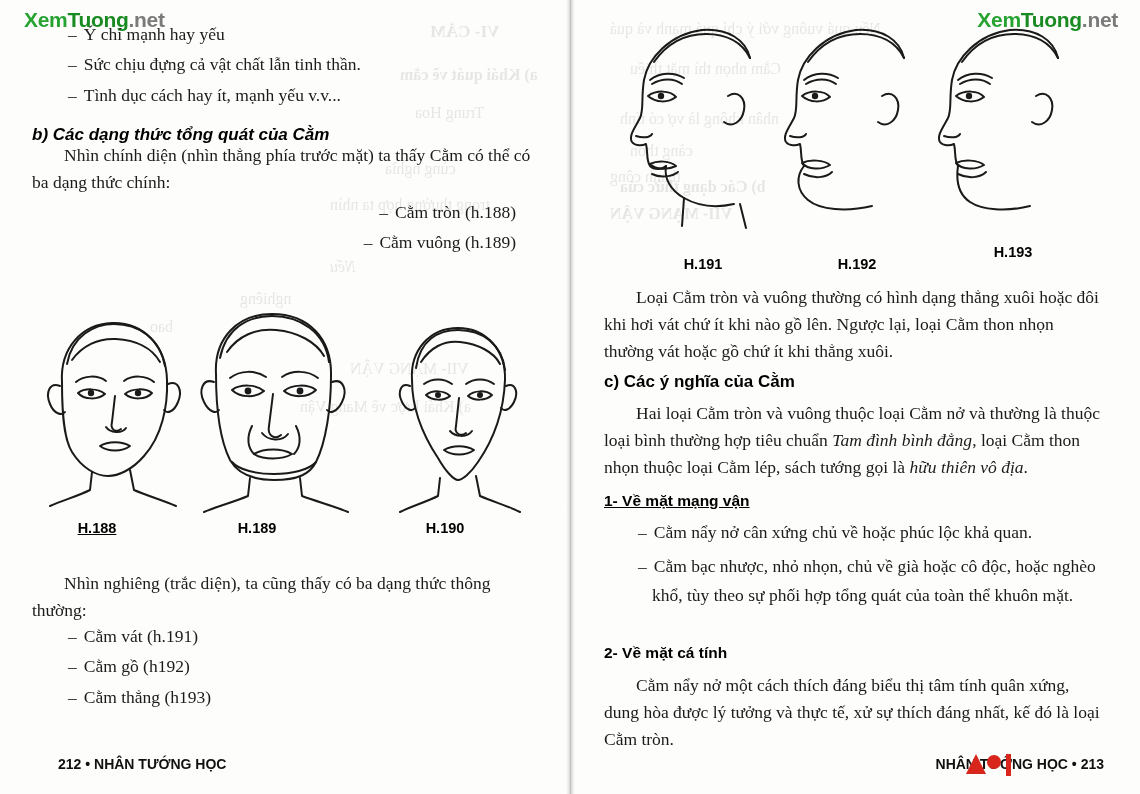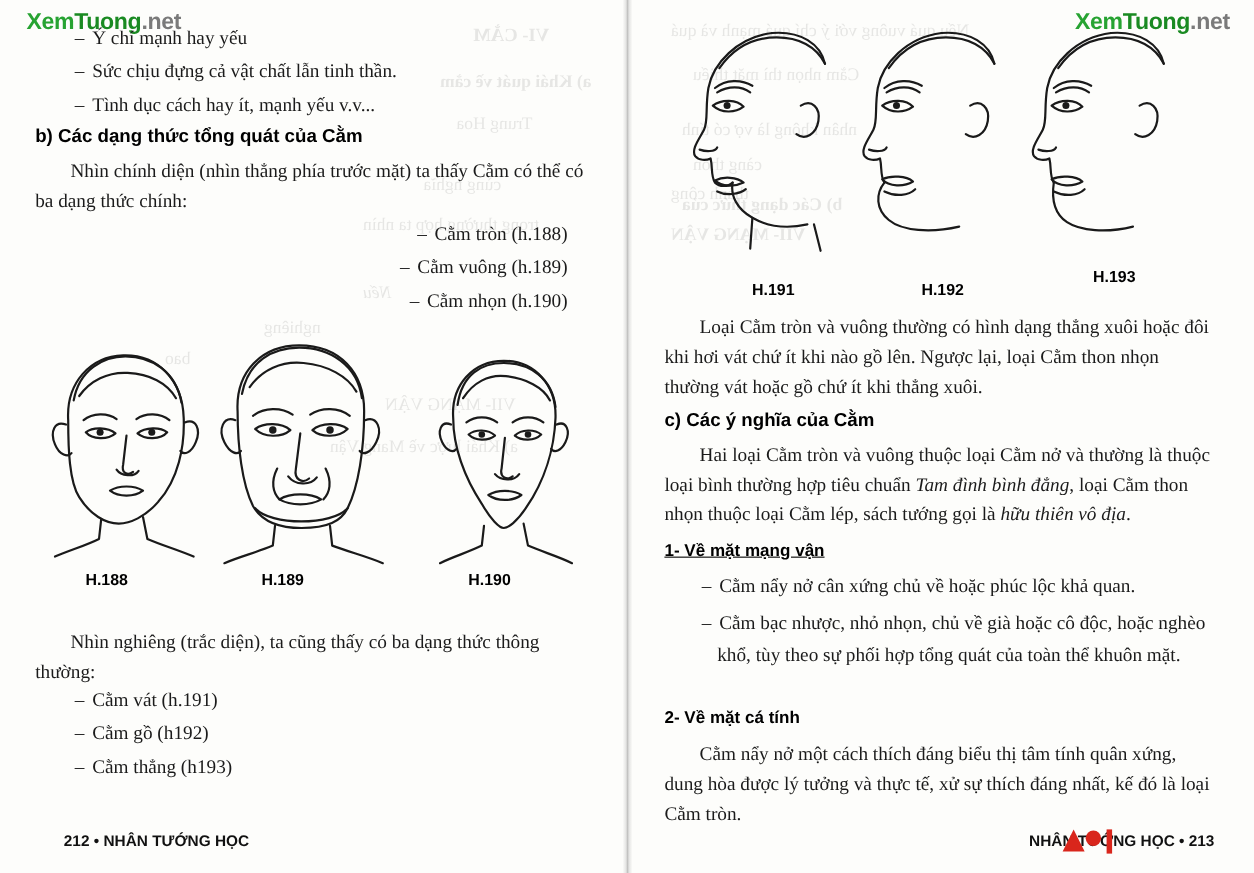--- a/index.html
+++ b/index.html
@@ -133,32 +133,31 @@
     <div class="watermark" style="left:24px; top:8px;">
       <span class="wm-xem">Xem</span><span class="wm-tuong">Tuong</span><span class="wm-net">.net</span>
     </div>
 
     <div style="position:absolute; left:36px; top:20px; width:500px;">
       <p class="dashline"><span class="dash">–</span><span>Ý chí mạnh hay yếu</span></p>
       <p class="dashline"><span class="dash">–</span><span>Sức chịu đựng cả vật chất lẫn tinh thần.</span></p>
       <p class="dashline"><span class="dash">–</span><span>Tình dục cách hay ít, mạnh yếu v.v...</span></p>
     </div>
 
-    <div style="position:absolute; left:32px; top:102px; width:510px;">
+    <div style="position:absolute; left:32px; top:113px; width:510px;font-style:italic;">
       <div class="sub-head">b) Các dạng thức tổng quát của Cằm</div>
     </div>
 
     <div style="position:absolute; left:32px; top:142px; width:500px;">
       <p class="body-text indent para" style="margin:0;">Nhìn chính diện (nhìn thẳng phía trước mặt) ta thấy Cằm có thể có ba dạng thức chính:</p>
     </div>
 
     <div style="position:absolute; left:36px; top:198px; width:480px;text-align:right;">
       <p class="dashline"><span class="dash">–</span><span>Cằm tròn (h.188)</span></p>
       <p class="dashline"><span class="dash">–</span><span>Cằm vuông (h.189)</span></p>
-      <p class="dashline"><span class="dash">–</span><span>Cằm nhọn (h.190)</span></p>
     </div>
 
     <div style="position:absolute; left:20px; top:290px; width:530px; height:230px;">
       <svg width="530" height="230" viewBox="0 0 530 230">
         <g fill="none" stroke="#1a1a1a" stroke-width="2" stroke-linecap="round" stroke-linejoin="round">
 
           <path d="M42,92 C40,58 62,34 92,33 C124,32 146,56 147,90 C148,116 142,146 124,166 C112,180 98,186 88,186 C76,186 62,178 52,162 C43,148 42,118 42,92 Z"></path>
           <path d="M40,96 C30,92 25,102 30,114 C34,124 42,126 45,122"></path>
           <path d="M148,94 C158,90 163,100 158,112 C154,122 147,124 144,120"></path>
 
@@ -234,21 +233,21 @@
           <path d="M430,141 C435,147 447,148 452,141"></path>
 
           <path d="M424,160 C432,155 446,155 454,160 C446,166 432,166 424,160 Z"></path>
 
           <path d="M420,188 L418,206 C406,212 392,216 380,222"></path>
           <path d="M456,186 L460,206 C474,212 488,216 500,222"></path>
         </g>
       </svg>
     </div>
 
-    <div style="position:absolute; left:52px; top:520px; width:90px;" class="fig-caption">H.188</div>
+    <div style="position:absolute; left:52px; top:520px; width:90px;text-decoration:underline;" class="fig-caption">H.188</div>
     <div style="position:absolute; left:212px; top:520px; width:90px;" class="fig-caption">H.189</div>
     <div style="position:absolute; left:400px; top:520px; width:90px;" class="fig-caption">H.190</div>
 
     <div style="position:absolute; left:32px; top:570px; width:500px;">
       <p class="body-text indent" style="margin:0;">Nhìn nghiêng (trắc diện), ta cũng thấy có ba dạng thức thông thường:</p>
     </div>
 
     <div style="position:absolute; left:36px; top:622px; width:480px;">
       <p class="dashline"><span class="dash">–</span><span>Cằm vát (h.191)</span></p>
       <p class="dashline"><span class="dash">–</span><span>Cằm gồ (h192)</span></p>

